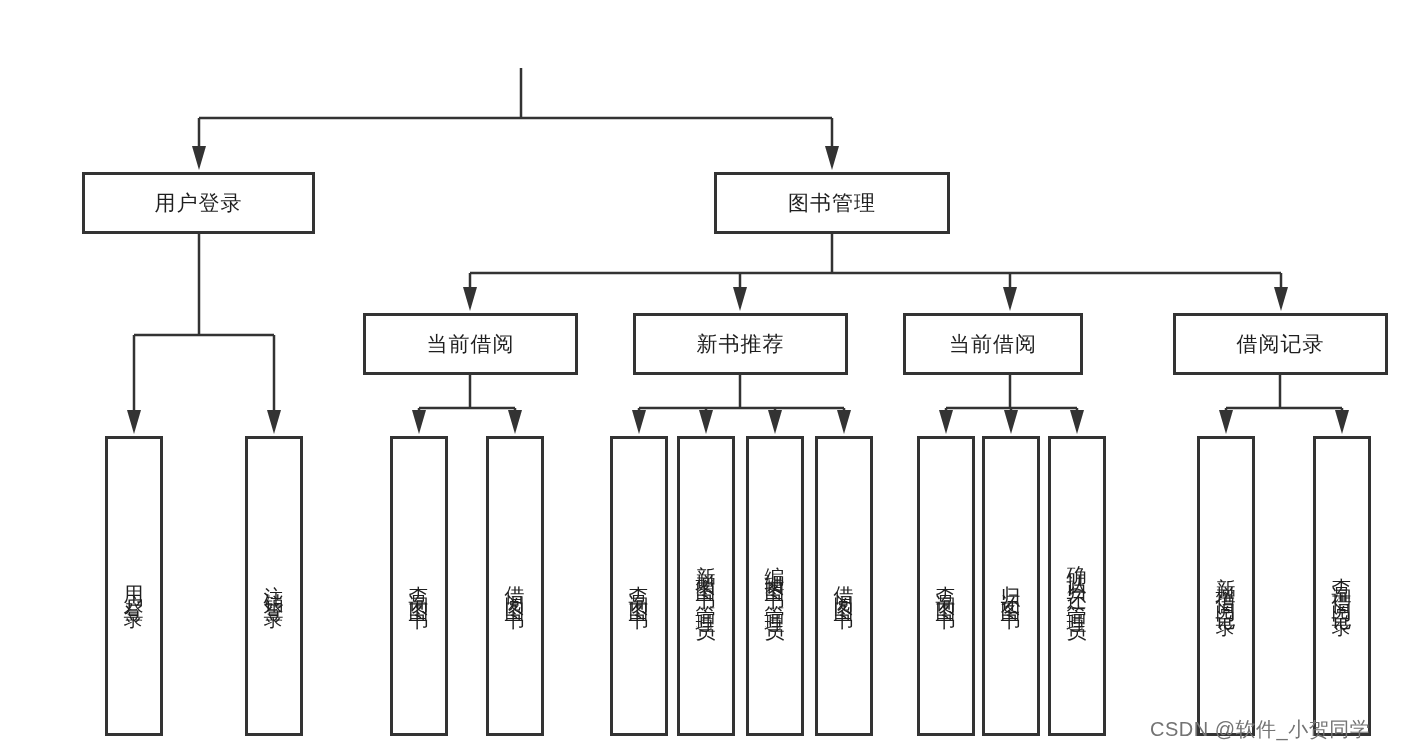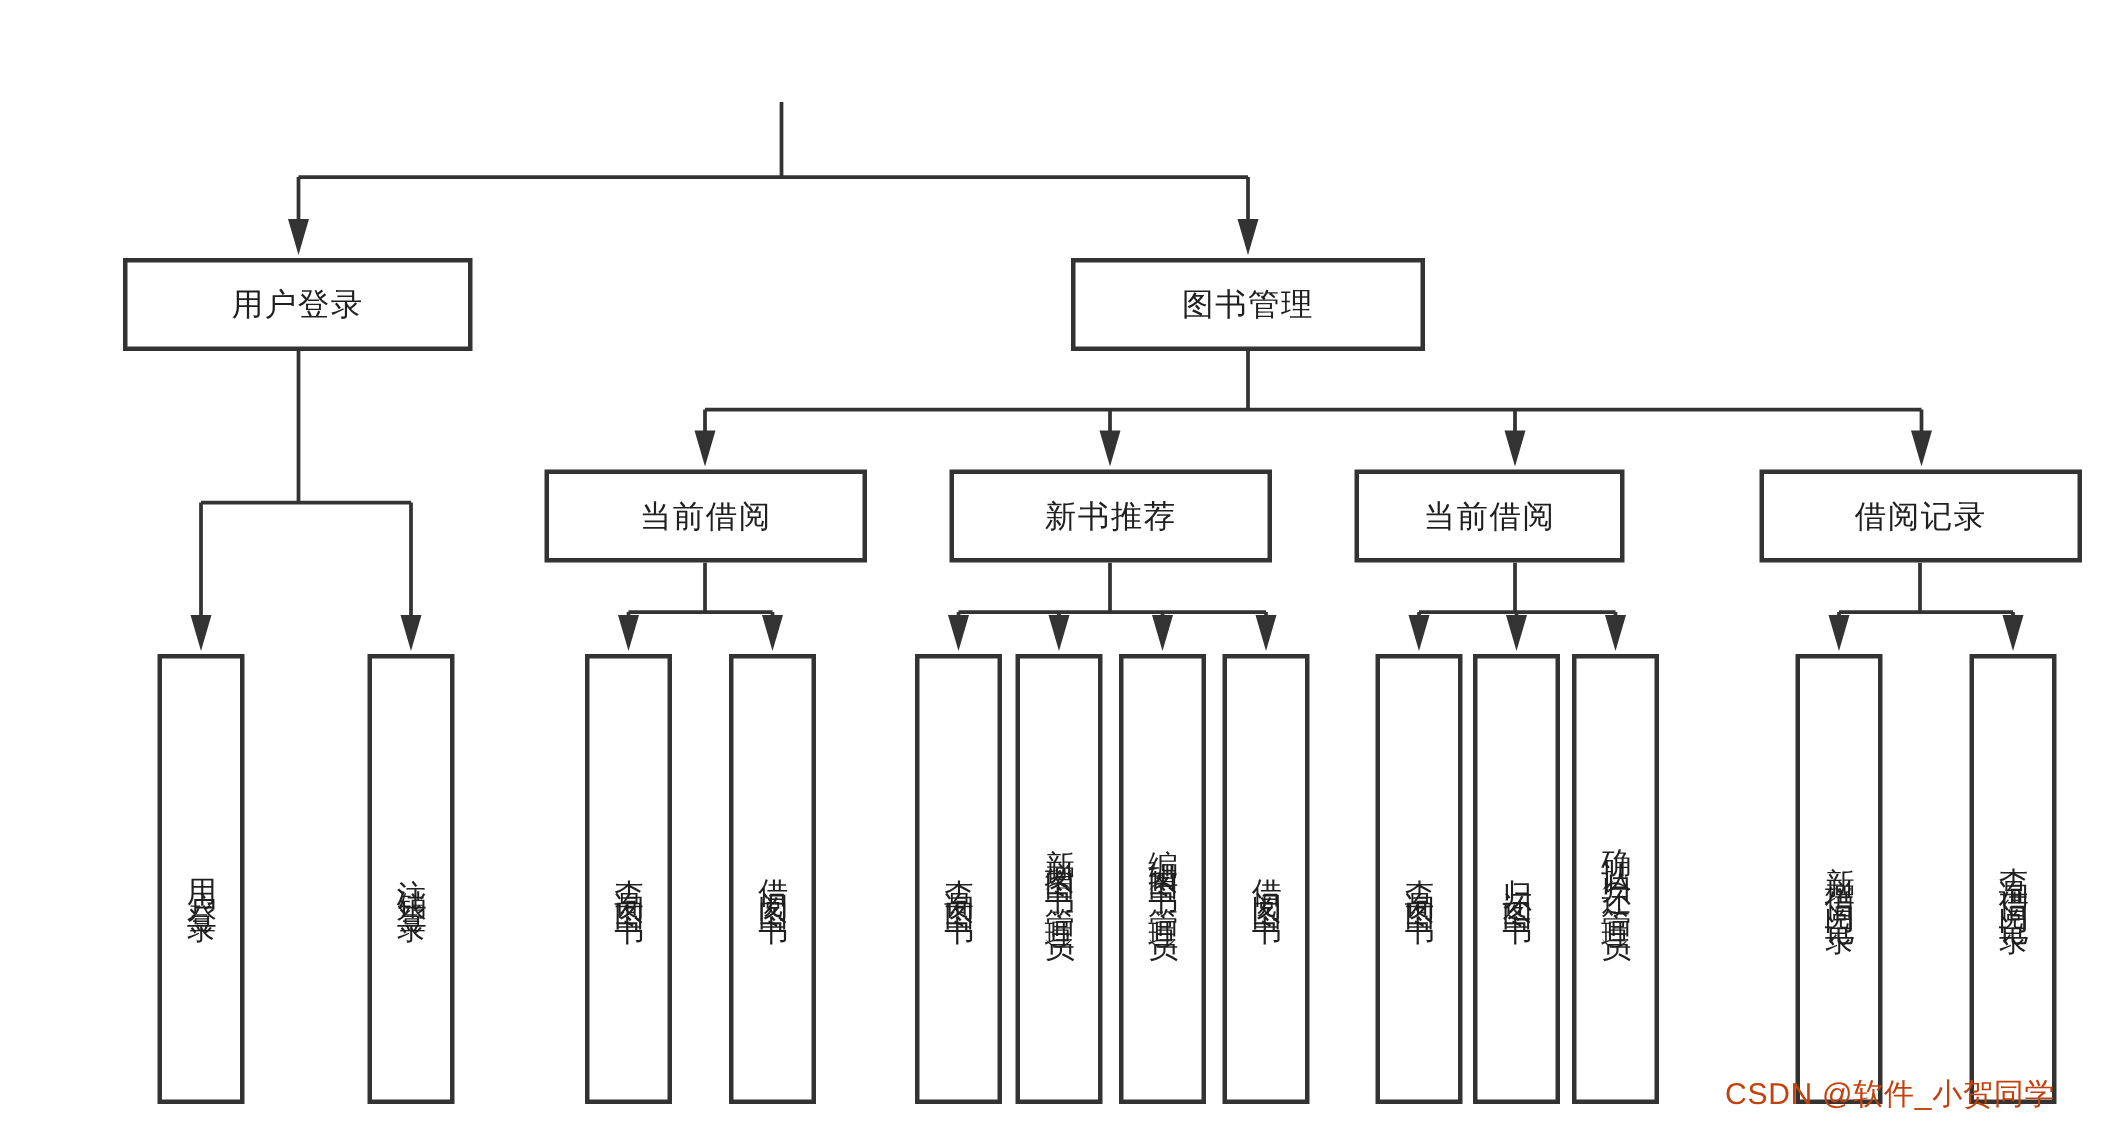--- a/index.html
+++ b/index.html
@@ -50,21 +50,21 @@
     letter-spacing: 8px;
     line-height: 1;
     color: #1f1f1f;
     white-space: nowrap;
   }
   .watermark {
     position: absolute;
     left: 1150px;
     top: 716px;
     font-size: 20px;
-    color: #c2410c;
+    color: #737373;
     letter-spacing: 0.5px;
     white-space: nowrap;
   }
 </style>
 </head>
 <body>
 
 <div class="canvas">
 
   <svg class="wires" viewBox="0 0 1405 747" xmlns="http://www.w3.org/2000/svg">

